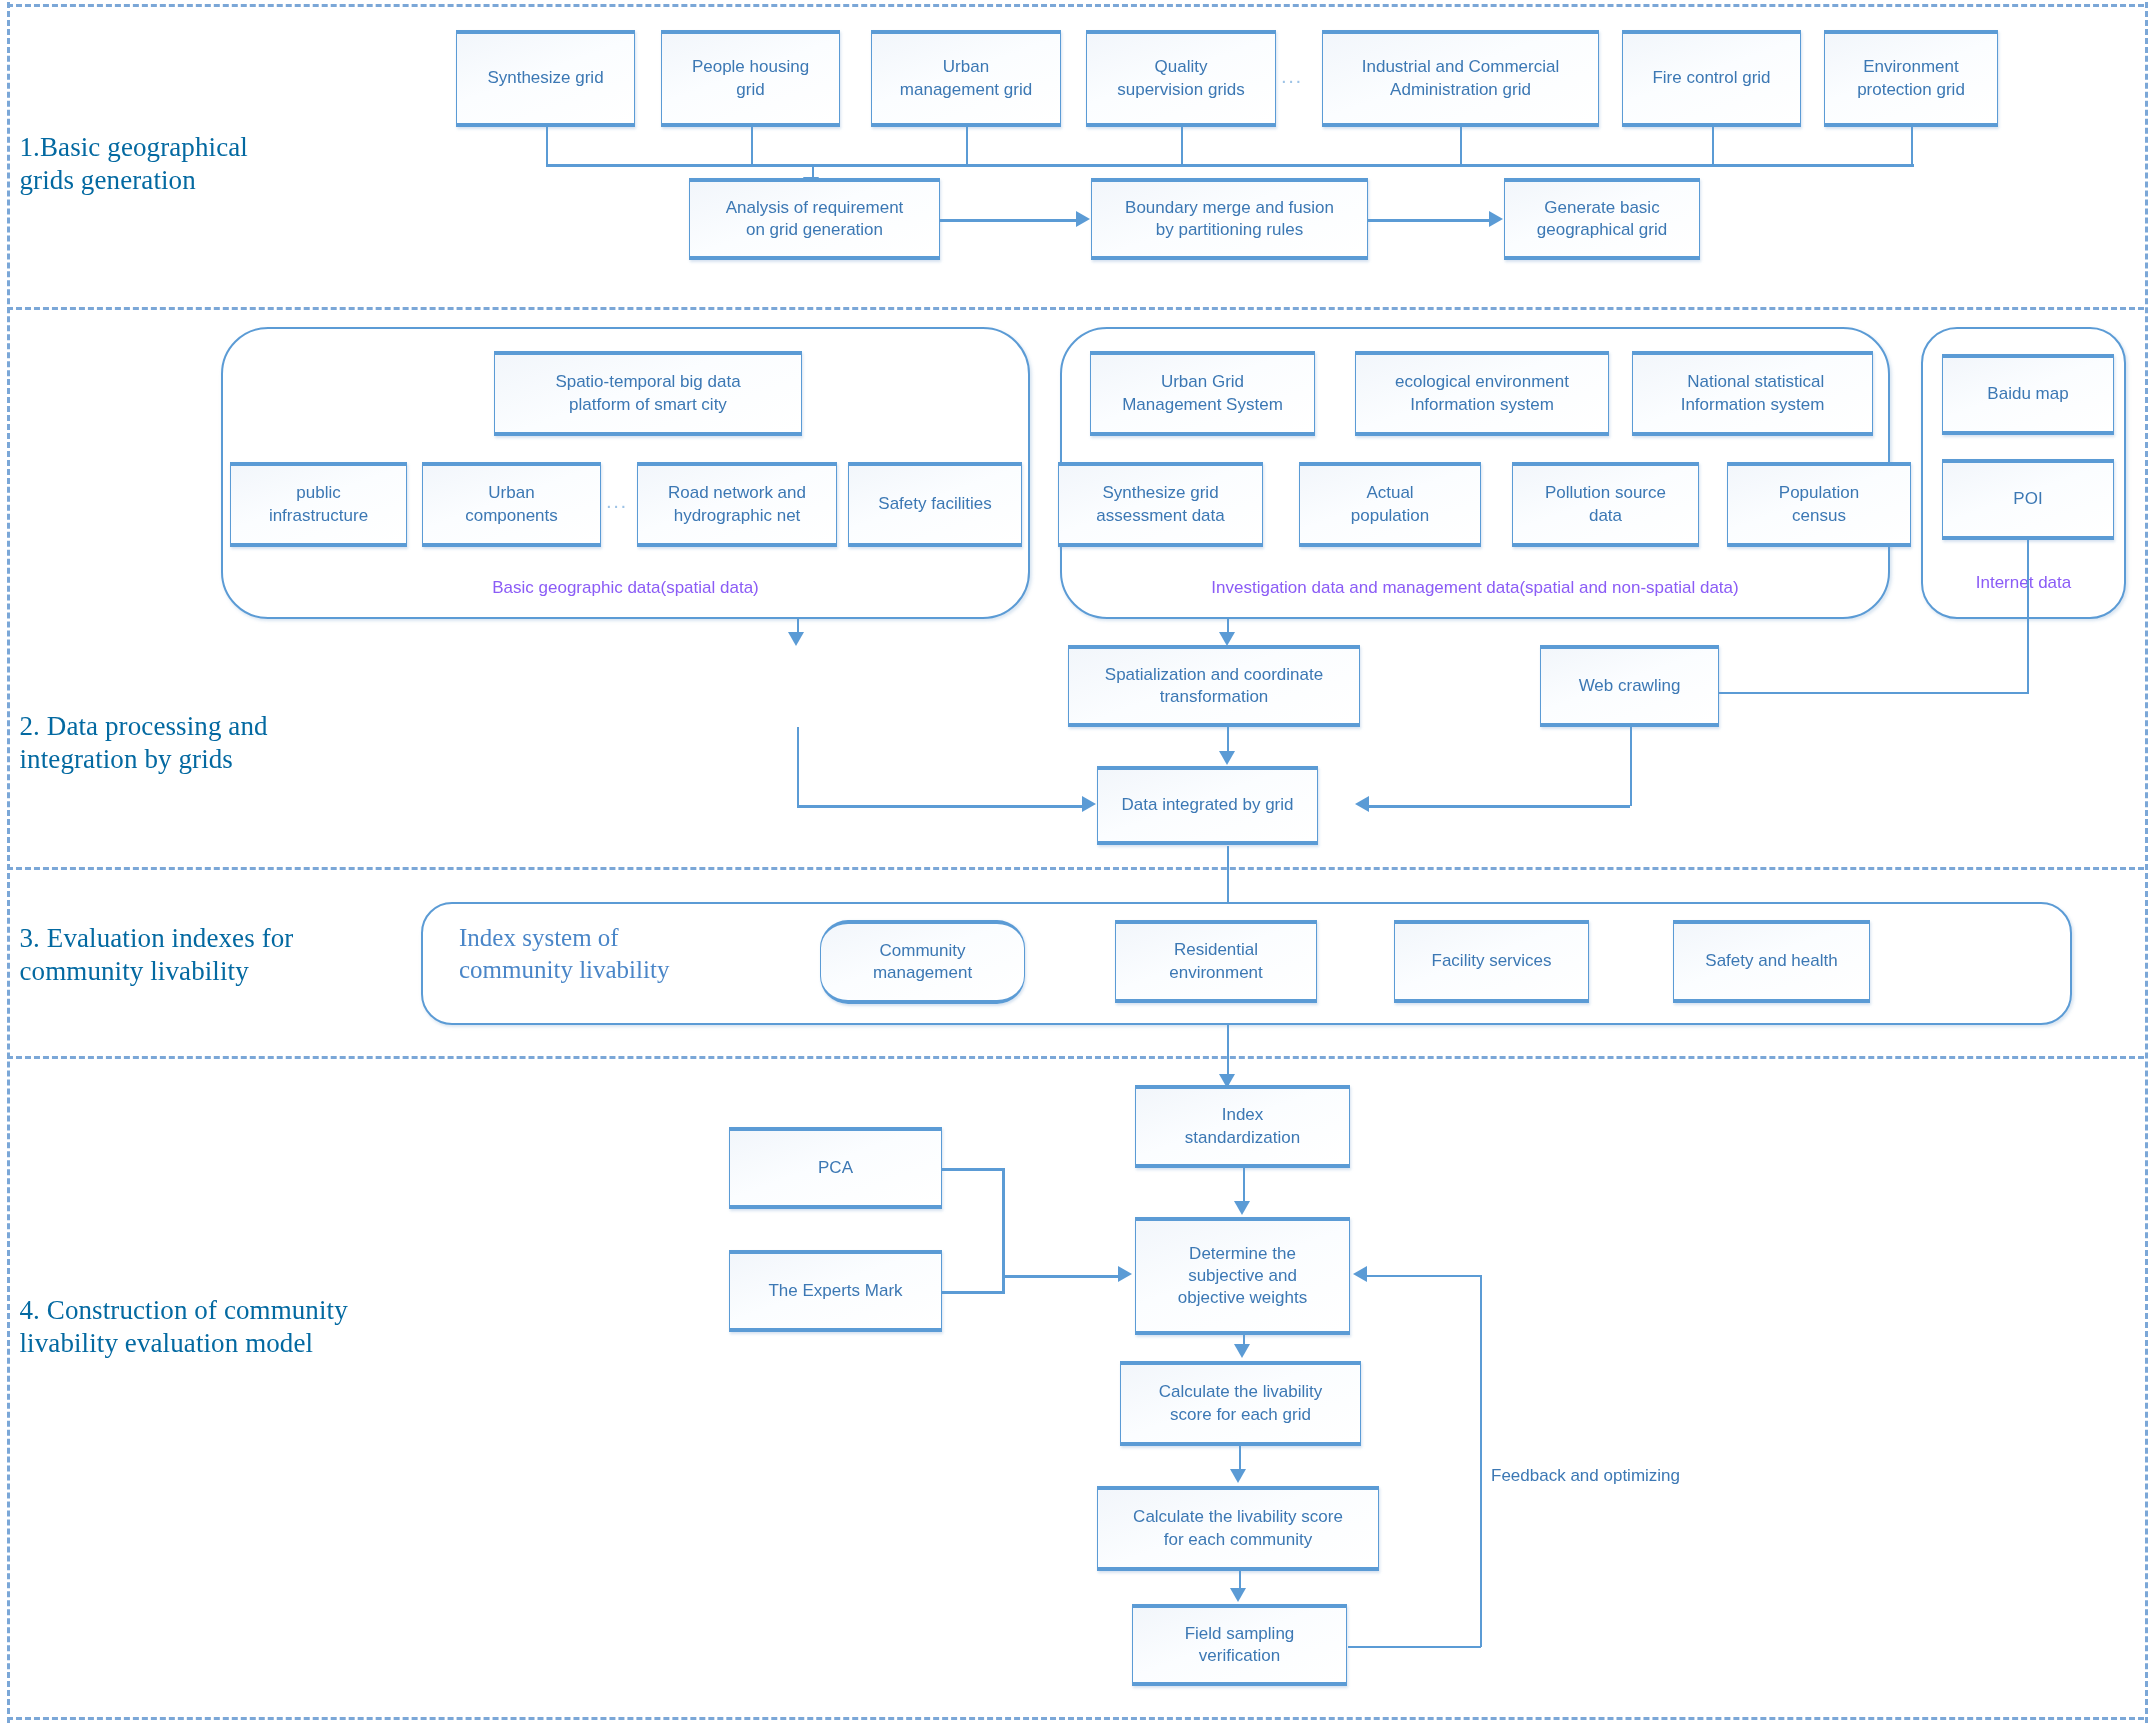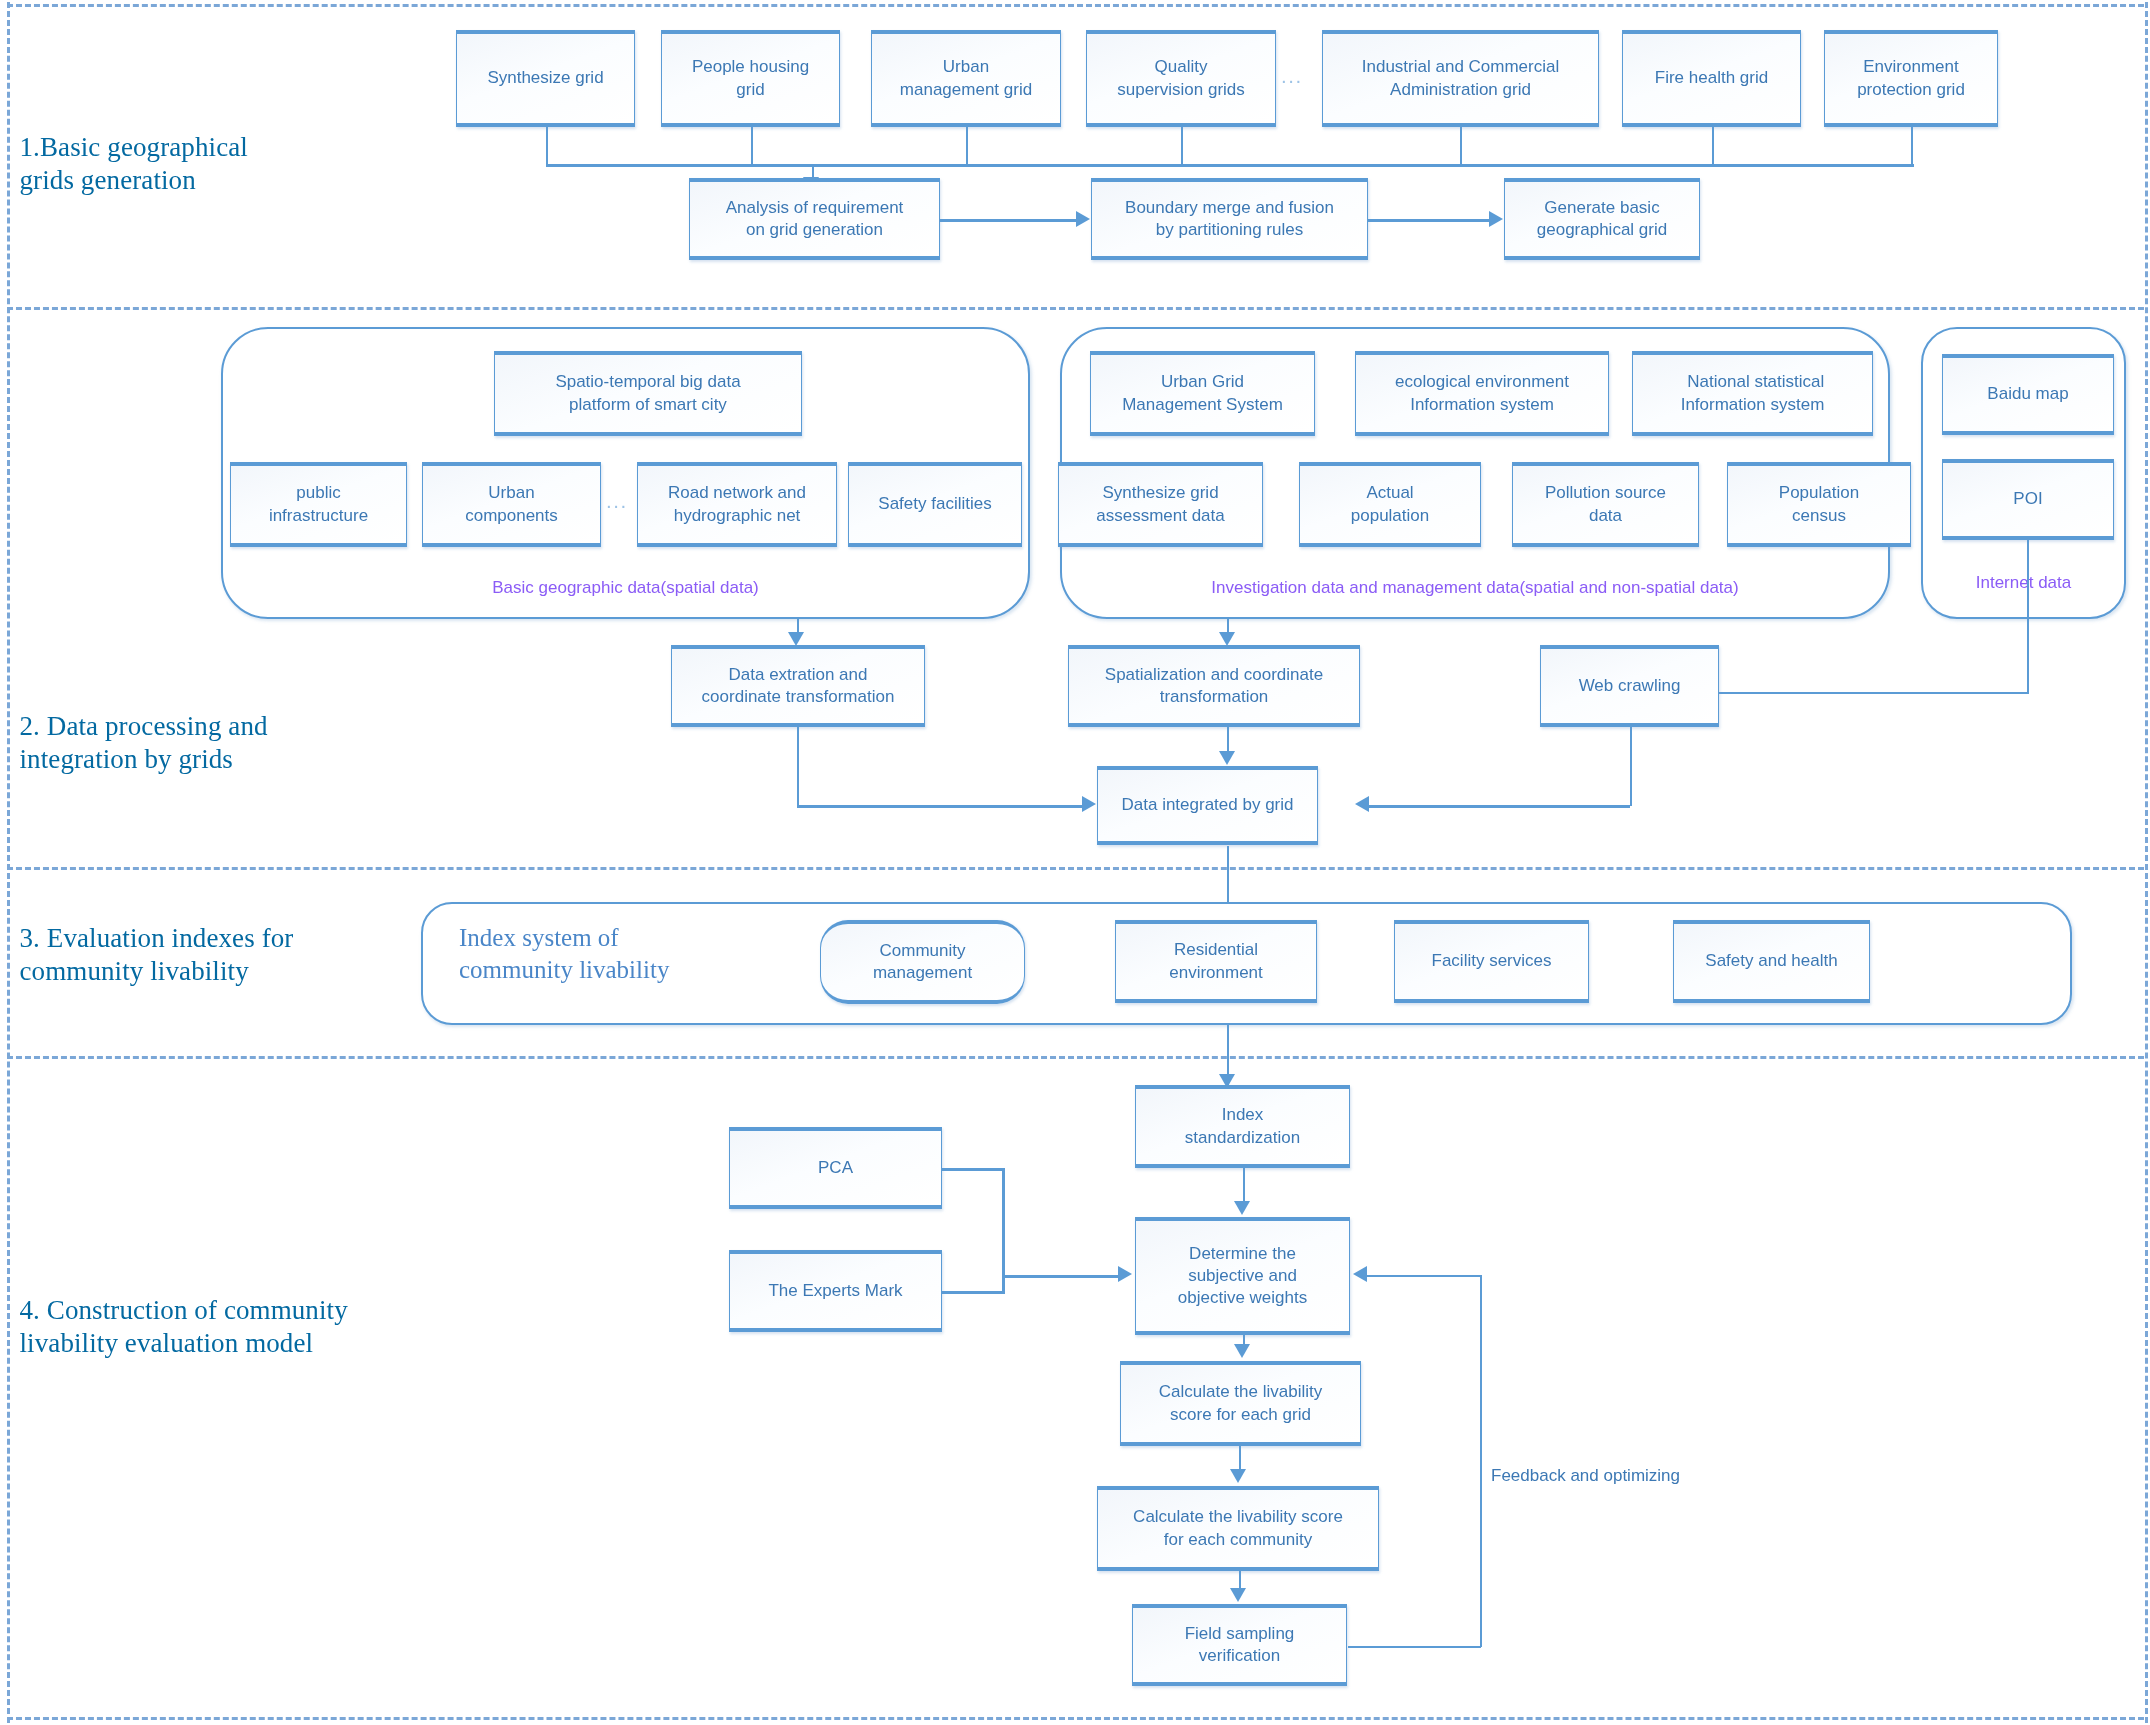--- a/index.html
+++ b/index.html
@@ -113,21 +113,21 @@
   <div class="box thickband shadow" style="left:456px;top:30px;width:179px;height:97px;">Synthesize grid</div>
   <div class="box thickband shadow" style="left:661px;top:30px;width:179px;height:97px;">People housing
 grid</div>
   <div class="box thickband shadow" style="left:871px;top:30px;width:190px;height:97px;">Urban
 management grid</div>
   <div class="box thickband shadow" style="left:1086px;top:30px;width:190px;height:97px;">Quality
 supervision grids</div>
   <div class="dots" style="left:1281px;top:66px;">...</div>
   <div class="box thickband shadow" style="left:1322px;top:30px;width:277px;height:97px;">Industrial and Commercial
 Administration grid</div>
-  <div class="box thickband shadow" style="left:1622px;top:30px;width:179px;height:97px;">Fire health grid</div>
+  <div class="box thickband shadow" style="left:1622px;top:30px;width:179px;height:97px;">Fire control grid</div>
   <div class="box thickband shadow" style="left:1824px;top:30px;width:174px;height:97px;">Environment
 protection grid</div>
 
   <div class="ln-v" style="left:546px;top:127px;height:37px;"></div>
   <div class="ln-v" style="left:751px;top:127px;height:37px;"></div>
   <div class="ln-v" style="left:966px;top:127px;height:37px;"></div>
   <div class="ln-v" style="left:1181px;top:127px;height:37px;"></div>
   <div class="ln-v" style="left:1460px;top:127px;height:37px;"></div>
   <div class="ln-v" style="left:1712px;top:127px;height:37px;"></div>
   <div class="ln-v" style="left:1911px;top:127px;height:37px;"></div>
@@ -185,22 +185,20 @@
   <div class="ln-v" style="left:797px;top:619px;height:14.3px;"></div>
   <div class="arrow-d" style="left:788px;top:632px;"></div>
 
   <div class="ln-v" style="left:1227px;top:619px;height:14.3px;"></div>
   <div class="arrow-d" style="left:1219px;top:632px;"></div>
 
   <div class="ln-v" style="left:2027px;top:540px;height:154px;"></div>
   <div class="ln-h" style="left:1719px;top:692px;width:310px;"></div>
   <div class="arrow-l" style="left:1705px;top:683px;"></div>
 
-  <div class="box thickband shadow" style="left:671px;top:645px;width:254px;height:82px;">Data extration and
-coordinate transformation</div>
   <div class="box thickband shadow" style="left:1068px;top:645px;width:292px;height:82px;">Spatialization and coordinate
 transformation</div>
   <div class="box thickband shadow" style="left:1540px;top:645px;width:179px;height:82px;">Web crawling</div>
 
   <div class="box thickband shadow" style="left:1097px;top:766px;width:221px;height:79px;">Data integrated by grid</div>
 
   <div class="ln-v" style="left:1227px;top:727px;height:26px;"></div>
   <div class="arrow-d" style="left:1219px;top:751px;"></div>
 
   <div class="ln-v" style="left:797px;top:727px;height:79px;"></div>

